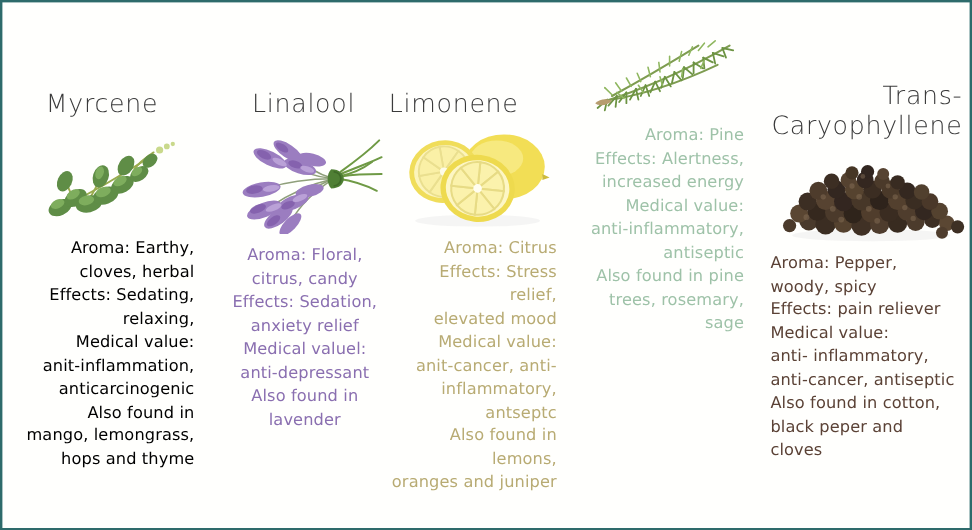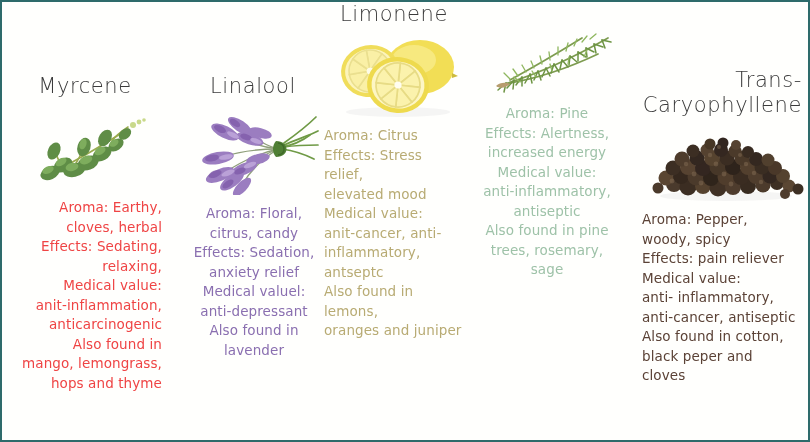--- a/index.html
+++ b/index.html
@@ -51,21 +51,21 @@
     font-family: "DejaVu Sans", sans-serif;
     font-weight: 300;
     color: #3b3b3b;
     font-size: 21px;
     line-height: 25px;
     letter-spacing: 0.6px;
     white-space: pre-line;
   }
   .col-myrcene       .heading { margin-top: 72px; text-align: center; padding-right: 8px;}
   .col-linalool      .heading { margin-top: 72px; text-align: center; }
-  .col-limonene      .heading { text-align: center; }
+  .col-limonene      .heading { margin-top: 72px; }
   .col-pinene        .heading { margin-top: 72px; text-align: left; padding-left: 6px; }
   .col-caryophyllene .heading { margin-top: 66px; text-align: right; padding-left: 2px; }
 
   
   .art {
     position: relative;
     display: block;
   }
   .art svg { display: block; }
 
@@ -77,39 +77,39 @@
 
   
   .body-text {
     font-family: "DejaVu Sans", sans-serif;
     font-size: 13.5px;
     line-height: 19.5px;
     white-space: pre-line;
     letter-spacing: 0.1px;
   }
   .col-myrcene .body-text {
-    color: #ef4444;
+    color: #000000;
     text-align: right;
     margin-top: 9px;
     padding-right: 6px;
   }
   .col-linalool .body-text {
     color: #8a6fb0;
     text-align: center;
     margin-top: 9px;
     padding-left: 2px;
   }
   .col-limonene .body-text {
     color: #b8ab73;
-    text-align: left;
+    text-align: right;
     margin-top: 9px;
   }
   .col-pinene .body-text {
     color: #9ec2a8;
-    text-align: center;
+    text-align: right;
     margin-top: 10px;
     padding-right: 2px;
   }
   .col-caryophyllene .body-text {
     color: #5b4236;
     text-align: left;
     margin-top: 8px;
     padding-left: 2px;
   }
 </style>

